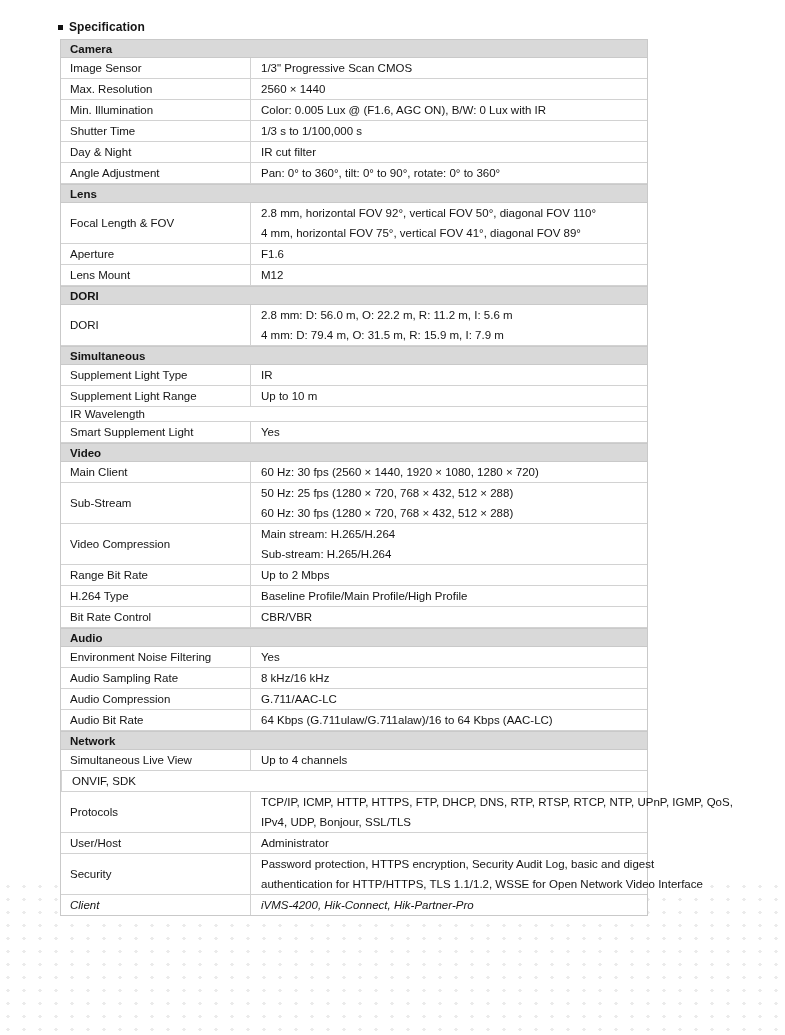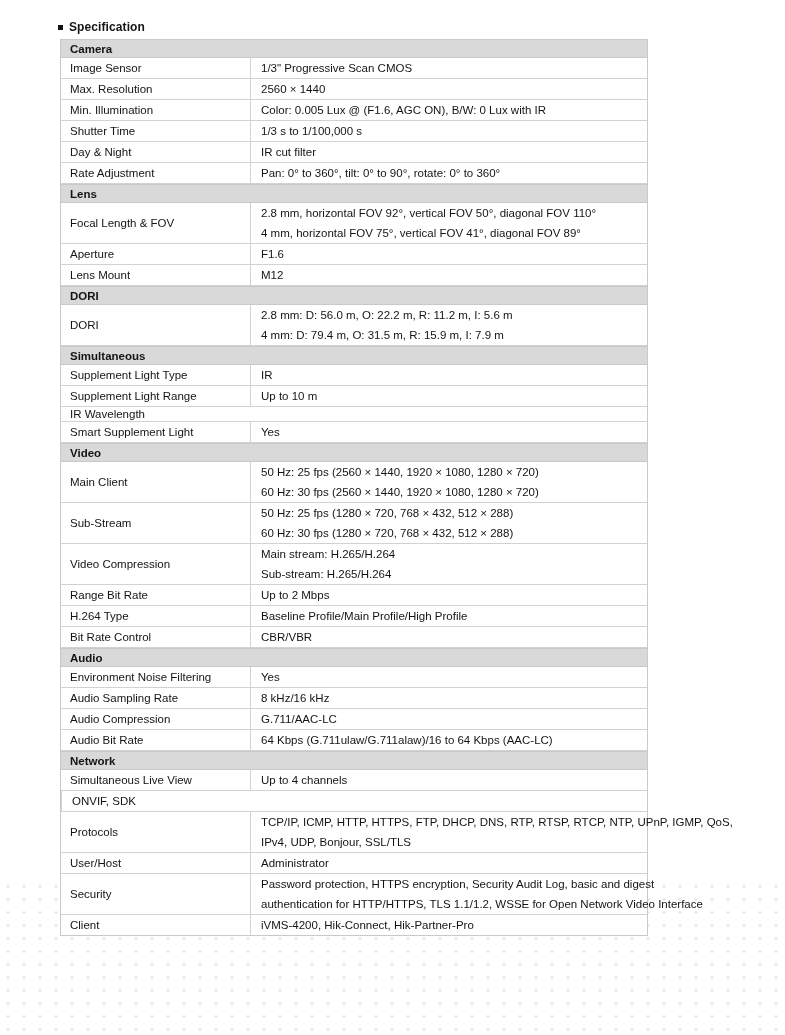--- a/index.html
+++ b/index.html
@@ -57,21 +57,21 @@
     background: #d9d9d9;
     font-weight: bold;
     border-top: 1px solid #c9c9c9;
     border-bottom: 1px solid #c9c9c9;
   }
   .spec-row {
     display: flex;
     border-bottom: 1px solid #d2d2d2;
     background: #ffffff;
   }
-  .spec-row:last-child { border-bottom: none; }
+  .spec-row:last-child { border-bottom: none; font-style: italic; }
   .label-cell {
     width: 189px;
     flex: 0 0 189px;
     display: flex;
     align-items: center;
     padding: 0 6px 0 9px;
   }
   .value-cell {
     flex: 1;
     border-left: 1px solid #d2d2d2;
@@ -131,21 +131,21 @@
       <div class="spec-row">
         <div class="label-cell">
           <span class="label-text">Day &amp; Night</span>
         </div>
         <div class="value-cell">
           <div class="value-line">IR cut filter</div>
         </div>
       </div>
       <div class="spec-row">
         <div class="label-cell">
-          <span class="label-text">Rate Adjustment</span>
+          <span class="label-text">Angle Adjustment</span>
         </div>
         <div class="value-cell">
           <div class="value-line">Pan: 0° to 360°, tilt: 0° to 90°, rotate: 0° to 360°</div>
         </div>
       </div>
       <div class="section-header">Lens</div>
       <div class="spec-row">
         <div class="label-cell">
           <span class="label-text">Focal Length &amp; FOV</span>
         </div>
@@ -209,21 +209,20 @@
         <div class="value-cell">
           <div class="value-line">Yes</div>
         </div>
       </div>
       <div class="section-header">Video</div>
       <div class="spec-row">
         <div class="label-cell">
           <span class="label-text">Main Client</span>
         </div>
         <div class="value-cell">
-          <div class="value-line">50 Hz: 25 fps (2560 × 1440, 1920 × 1080, 1280 × 720)</div>
           <div class="value-line">60 Hz: 30 fps (2560 × 1440, 1920 × 1080, 1280 × 720)</div>
         </div>
       </div>
       <div class="spec-row">
         <div class="label-cell">
           <span class="label-text">Sub-Stream</span>
         </div>
         <div class="value-cell">
           <div class="value-line">50 Hz: 25 fps (1280 × 720, 768 × 432, 512 × 288)</div>
           <div class="value-line">60 Hz: 30 fps (1280 × 720, 768 × 432, 512 × 288)</div>

